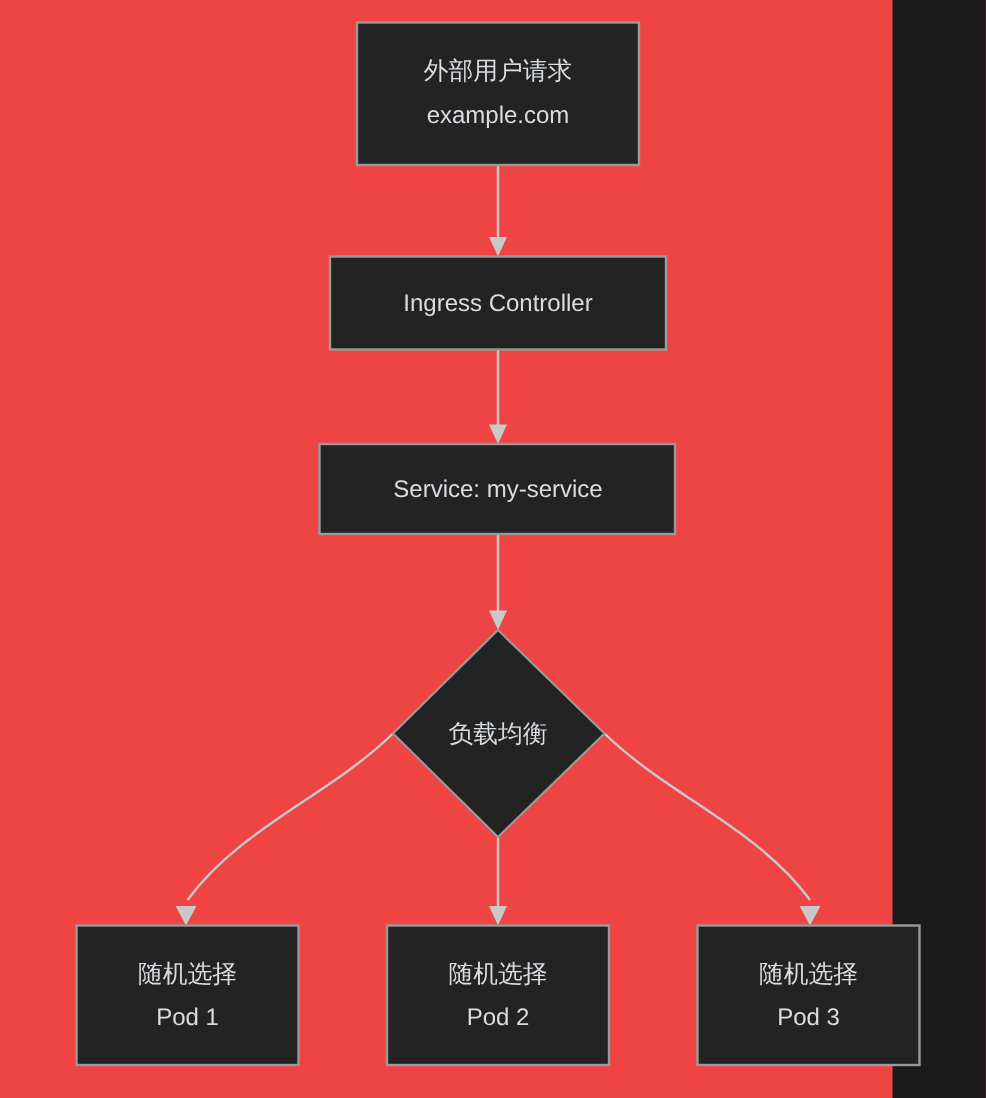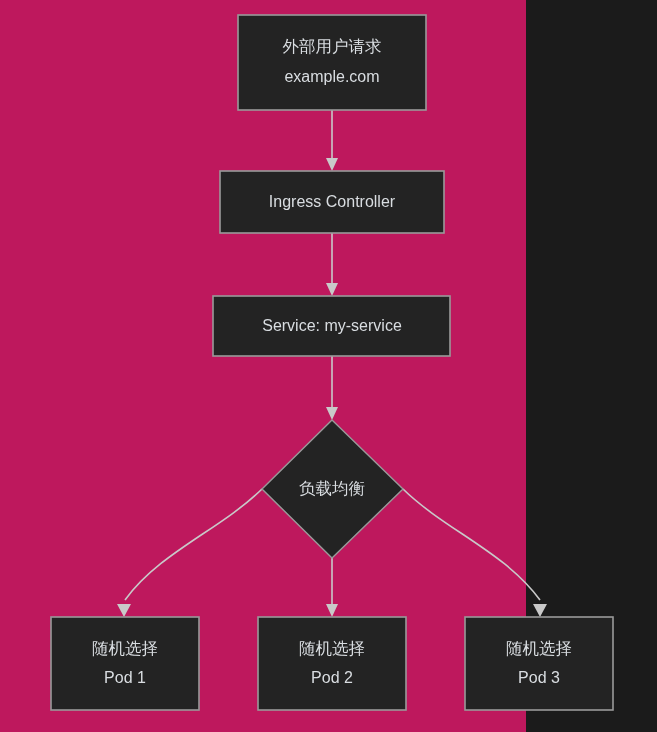--- a/index.html
+++ b/index.html
@@ -8,23 +8,23 @@
     background: #1b1b1b;
   }
   body {
     width: 657px;
     height: 732px;
     overflow: hidden;
     font-family: "Liberation Sans", "DejaVu Sans", sans-serif;
   }
   #flow-root {
     position: relative;
-    width: 526px;
+    width: 595px;
     height: 732px;
-    background: #be185d;
+    background: #ef4444;
   }
   svg#flow-svg {
     position: absolute;
     top: 0;
     left: 0;
     width: 657px;
     height: 732px;
     display: block;
   }
   .node-rect {

